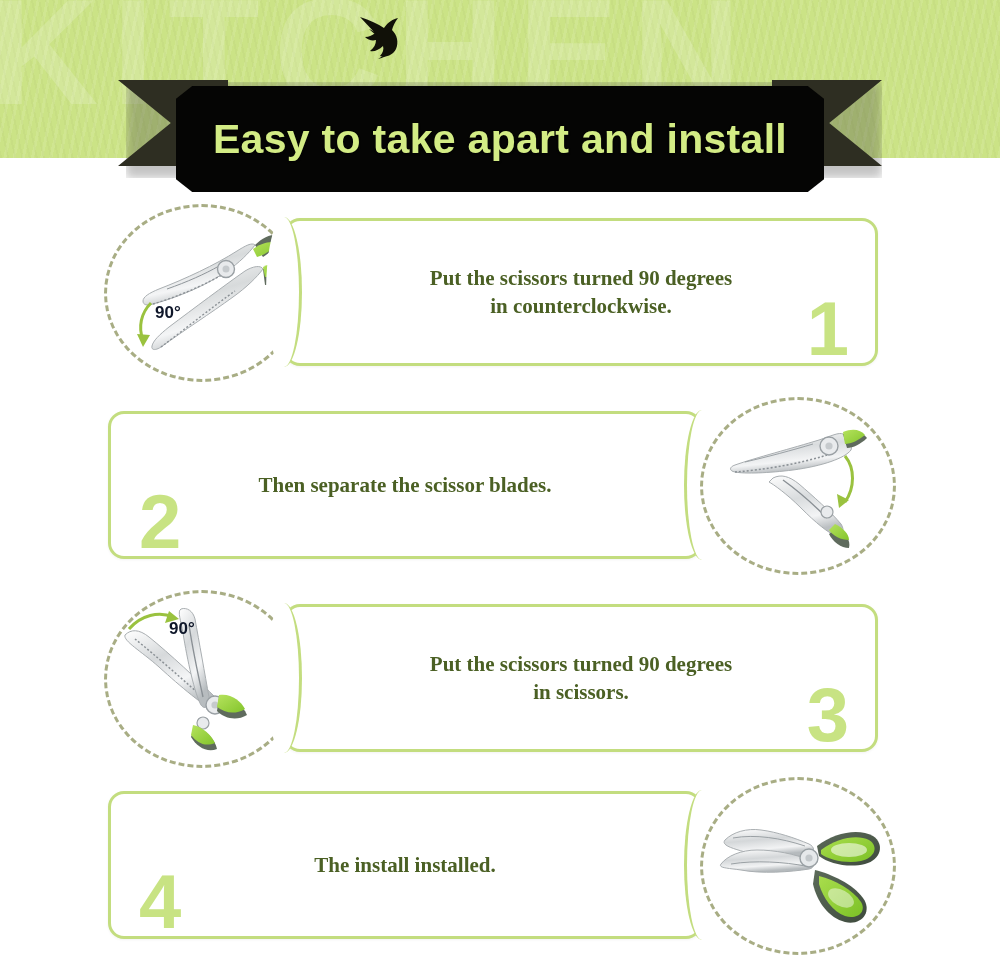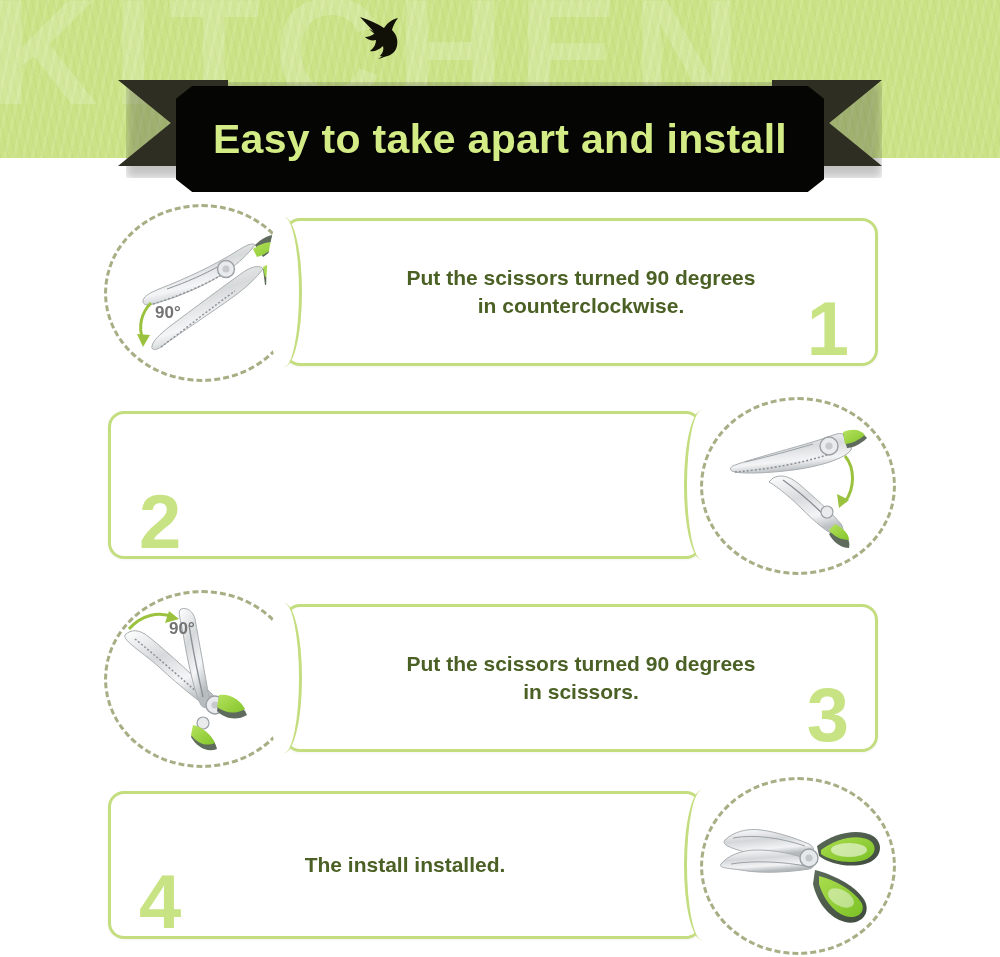--- a/index.html
+++ b/index.html
@@ -151,21 +151,21 @@
 
   .bubble-text {
     position: absolute;
     left: 0; right: 0; top: 50%;
     transform: translateY(-50%);
     text-align: center;
     color: #4b6024;
     font-size: 21px;
     font-weight: bold;
     line-height: 1.35;
-    font-family: Liberation Sans, sans-serif;
+    font-family: Liberation Serif, serif;
     padding: 0 66px;
   }
 
   .step-number {
     position: absolute;
     bottom: -4px;
     color: #c8e383;
     font-size: 76px;
     font-weight: bold;
     line-height: 1;
@@ -186,21 +186,21 @@
     overflow: hidden;
   }
   .photo-circle.pos-left  { left: 104px; }
   .photo-circle.pos-right { left: 700px; }
   .photo-circle svg { display: block; }
 
   .angle-label {
     position: absolute;
     font-size: 17px;
     font-weight: bold;
-    color: #737373;
+    color: #0f172a;
     font-family: "Liberation Sans", sans-serif;
     user-select: none;
   }
 </style>
 </head>
 <body>
 
 <div id="page">
 
   <div class="green-band">
@@ -278,20 +278,23 @@
           <div>Put the scissors turned 90 degrees</div>
           <div>in counterclockwise.</div>
         </div>
         <div class="step-number at-right">1</div>
       </div>
     </div>
 
     <div class="step step-2">
       <div class="bubble left-side">
         <div class="notch on-right"></div>
+        <div class="bubble-text">
+          <div>Then separate the scissor blades.</div>
+        </div>
         <div class="step-number at-left">2</div>
       </div>
 
       <div class="photo-circle pos-right">
         <svg viewBox="0 0 196 178" width="196" height="178" aria-hidden="true">
           <defs>
             <linearGradient id="steel2" x1="0" y1="0" x2="0.3" y2="1">
               <stop offset="0%" stop-color="#fdfdfd"></stop>
               <stop offset="45%" stop-color="#d9dcde"></stop>
               <stop offset="78%" stop-color="#f3f4f5"></stop>

